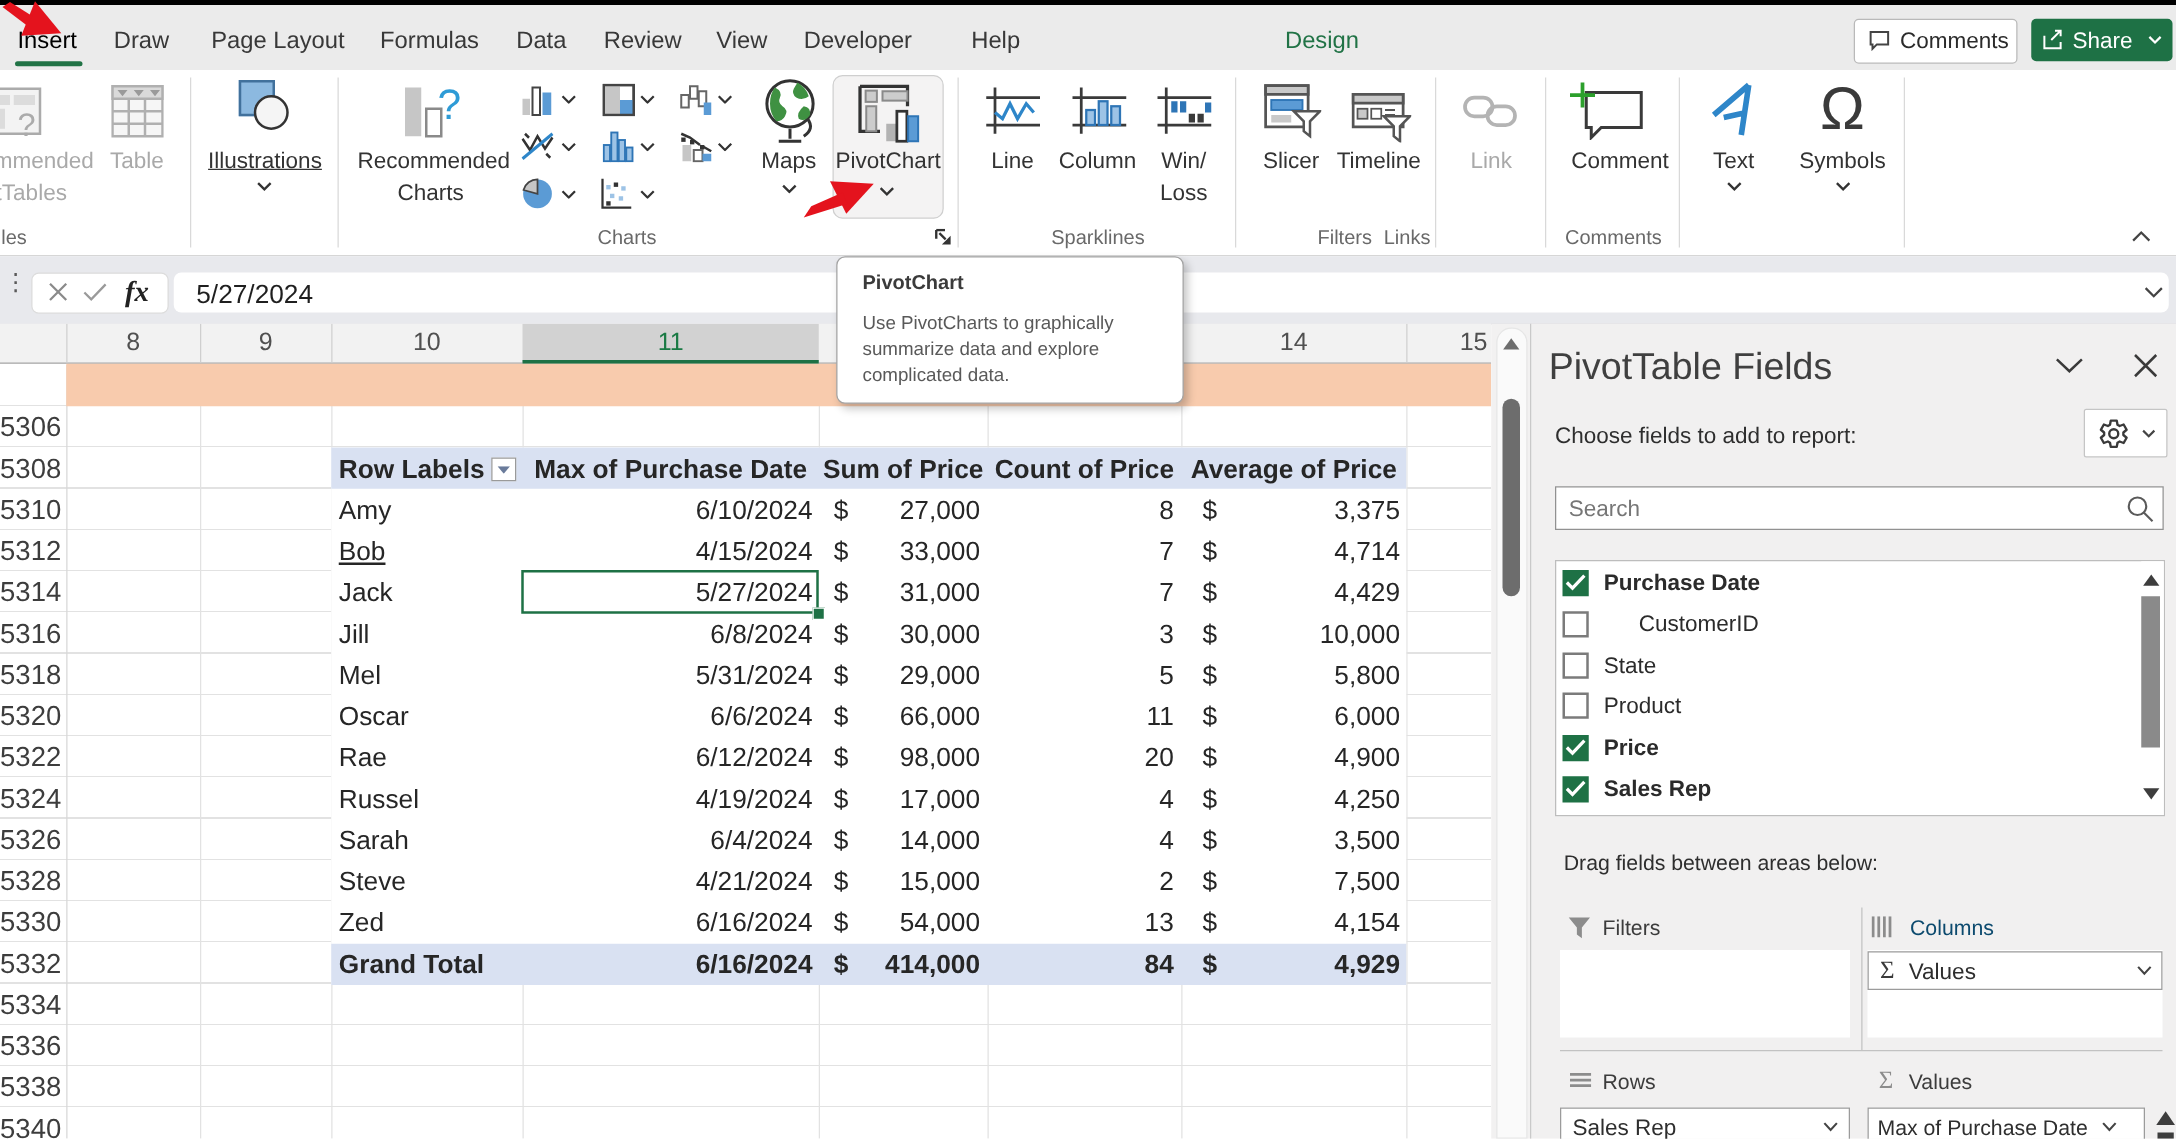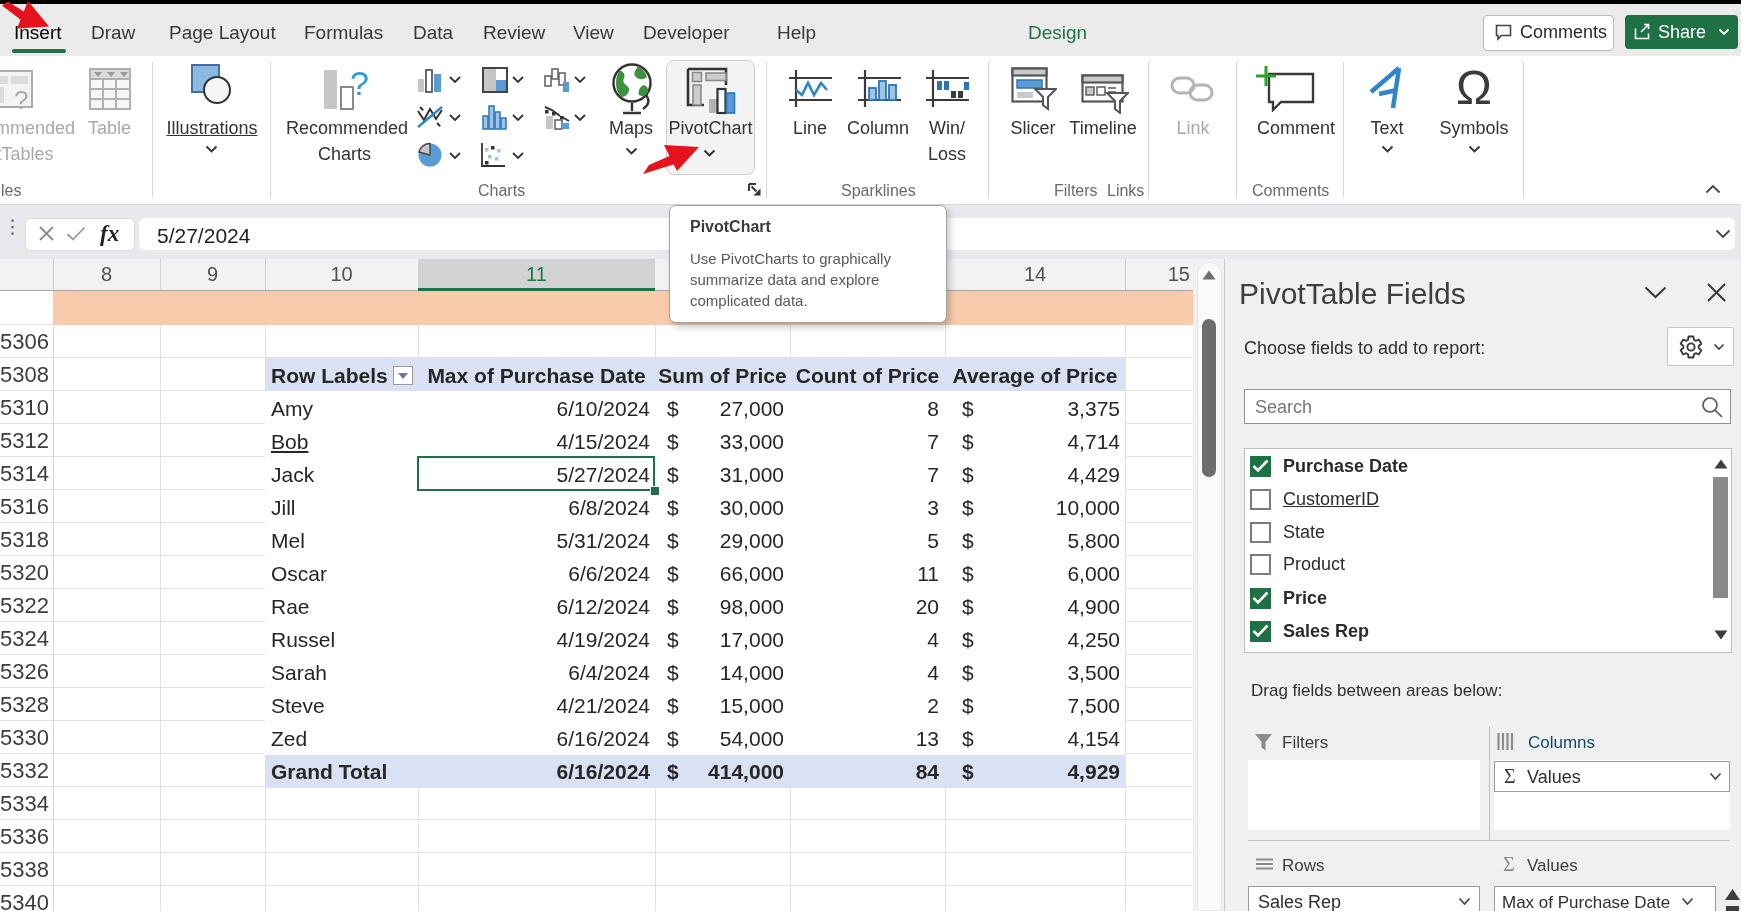--- a/index.html
+++ b/index.html
@@ -510,21 +510,21 @@
     <path d="M15 15 L22 22" stroke="#5a5a5a" stroke-width="1.7"></path>
   </svg>
 
   <div class="ab" style="left:1244px;top:448px;width:488px;height:205px;background:#fff;border:1px solid #bdbdbd;box-sizing:border-box;"></div>
   <div class="ab" style="left:1250px;top:456px;width:21px;height:21px;background:#1e7145;"></div>
   <svg class="ab" style="left:1252px;top:459px;" width="17" height="14" viewBox="0 0 17 14">
       <path d="M1.5 7 L6 11.5 L15.5 1.5" stroke="#fff" stroke-width="2.6" fill="none"></path>
     </svg>
   <div class="fi" style="left:1283px;top:456px;font-weight:bold;">Purchase Date</div>
   <div class="ab" style="left:1250px;top:489px;width:21px;height:21px;background:#fff;border:2px solid #7b7b7b;box-sizing:border-box;"></div>
-  <div class="fi" style="left:1283px;top:489px;text-decoration:underline;">CustomerID</div>
+  <div class="fi" style="left:1311px;top:489px;">CustomerID</div>
   <div class="ab" style="left:1250px;top:522px;width:21px;height:21px;background:#fff;border:2px solid #7b7b7b;box-sizing:border-box;"></div>
   <div class="fi" style="left:1283px;top:522px;">State</div>
   <div class="ab" style="left:1250px;top:554px;width:21px;height:21px;background:#fff;border:2px solid #7b7b7b;box-sizing:border-box;"></div>
   <div class="fi" style="left:1283px;top:554px;">Product</div>
   <div class="ab" style="left:1250px;top:588px;width:21px;height:21px;background:#1e7145;"></div>
   <svg class="ab" style="left:1252px;top:591px;" width="17" height="14" viewBox="0 0 17 14">
       <path d="M1.5 7 L6 11.5 L15.5 1.5" stroke="#fff" stroke-width="2.6" fill="none"></path>
     </svg>
   <div class="fi" style="left:1283px;top:588px;font-weight:bold;">Price</div>
   <div class="ab" style="left:1250px;top:621px;width:21px;height:21px;background:#1e7145;"></div>

